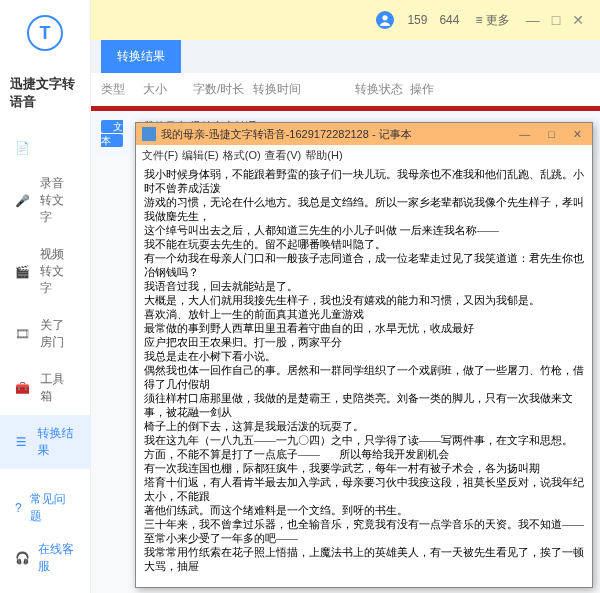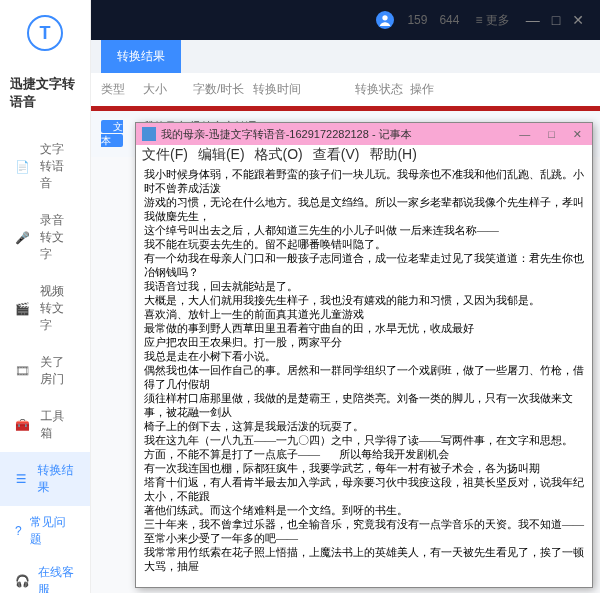--- a/index.html
+++ b/index.html
@@ -10,56 +10,55 @@
 .logo-icon{width:36px;height:36px;border:2px solid #3b8cff;border-radius:50%;display:flex;align-items:center;justify-content:center;color:#3b8cff;font-weight:bold;font-size:18px}
 .app-title{font-size:13px;margin-top:24px;color:#333;font-weight:bold}
 .nav{margin-top:10px;flex:1}
 .nav-item{display:flex;align-items:center;padding:10px 15px;color:#666;cursor:pointer;font-size:12px}
 .nav-item .icon{width:16px;margin-right:10px;display:flex;align-items:center;justify-content:center}
 .nav-item.active{background:#e8f1ff;color:#3b8cff}
 .foot-links{padding-bottom:10px}
 .foot-link{display:flex;align-items:center;padding:8px 15px;color:#3b8cff;font-size:12px;cursor:pointer}
 .foot-link .icon{margin-right:8px}
 .main{flex:1;display:flex;flex-direction:column;background:#f8f9fb;position:relative}
-.header{height:40px;display:flex;align-items:center;justify-content:flex-end;padding:0 10px;background:#0f172a}
+.header{height:40px;display:flex;align-items:center;justify-content:flex-end;padding:0 10px;background:#fef9c3}
 .hdr-icon{width:28px;height:28px;display:flex;align-items:center;justify-content:center;color:#3b8cff;margin:0 2px}
 .hdr-num{color:#666;margin:0 6px}
 .hdr-more{color:#666;margin:16px 10px;cursor:pointer}
 .win-ctrl{color:#888;margin:0 6px;cursor:pointer;font-size:14px}
 .tabbar{display:flex;background:#f0f3f7;padding-left:10px}
 .tab{padding:8px 16px;font-size:12px;cursor:pointer}
 .tab.active{background:#3b8cff;color:#fff}
 .table-head{display:flex;background:#fff;padding:8px 10px;color:#888;font-size:12px;border-bottom:5px solid #b91c1c}
 .col-type{width:42px}.col-name{width:120px}.col-size{width:50px}.col-dur{width:60px}.col-time{width:102px}.col-status{width:55px}.col-ops{flex:1}
 .table-row{display:flex;align-items:center;padding:8px 10px;background:#f5f8fc;font-size:11px;color:#555}
 .badge{background:#3b8cff;color:#fff;padding:1px 12px;border-radius:2px;font-size:10px}
 .ops{display:flex;gap:6px}
 .op-icon{width:16px;height:16px;border:1px solid #3b8cff;border-radius:3px;color:#3b8cff;display:flex;align-items:center;justify-content:center;font-size:10px;cursor:pointer}
 .notepad{position:absolute;left:135px;top:122px;width:458px;height:466px;background:#fff;border:1px solid #888;box-shadow:2px 2px 8px rgba(0,0,0,.3);display:flex;flex-direction:column}
-.np-title{height:22px;background:#f9a8d4;display:flex;align-items:center;padding:0 6px;font-size:11px;color:#333}
+.np-title{height:22px;background:#fdba74;display:flex;align-items:center;padding:0 6px;font-size:11px;color:#333}
 .np-title-icon{width:14px;height:14px;background:#4a90d9;margin-right:5px}
 .np-win-ctrls{margin-left:auto;display:flex;gap:10px;color:#666}
 .np-win-ctrls span{cursor:pointer;padding:0 4px}
-.np-menu{height:20px;display:flex;align-items:center;padding:0 6px;font-size:14px;color:#333;gap:10px}
+.np-menu{height:20px;display:flex;align-items:center;padding:0 6px;font-size:11px;color:#333;gap:4px}
 .np-menu span{cursor:pointer}
 .np-body{flex:1;overflow:hidden;padding:2px 8px;font-size:11px;line-height:14px;color:#000;white-space:pre-wrap;word-break:break-all;font-family:SimSun,serif}
 </style>
 </head>
 <body>
 
 <div class="app">
   <div class="sidebar">
     <div class="logo-area">
       <div class="logo-icon">T</div>
       <div class="app-title">迅捷文字转语音</div>
     </div>
     <div class="nav">
       <div class="nav-item">
           <span class="icon">📄</span>
-          <span>文字转语音</span>
         </div>
       <div class="nav-item">
           <span class="icon">🎤</span>
           <span>录音转文字</span>
         </div>
       <div class="nav-item">
           <span class="icon">🎬</span>
           <span>视频转文字</span>
         </div>
       <div class="nav-item">

